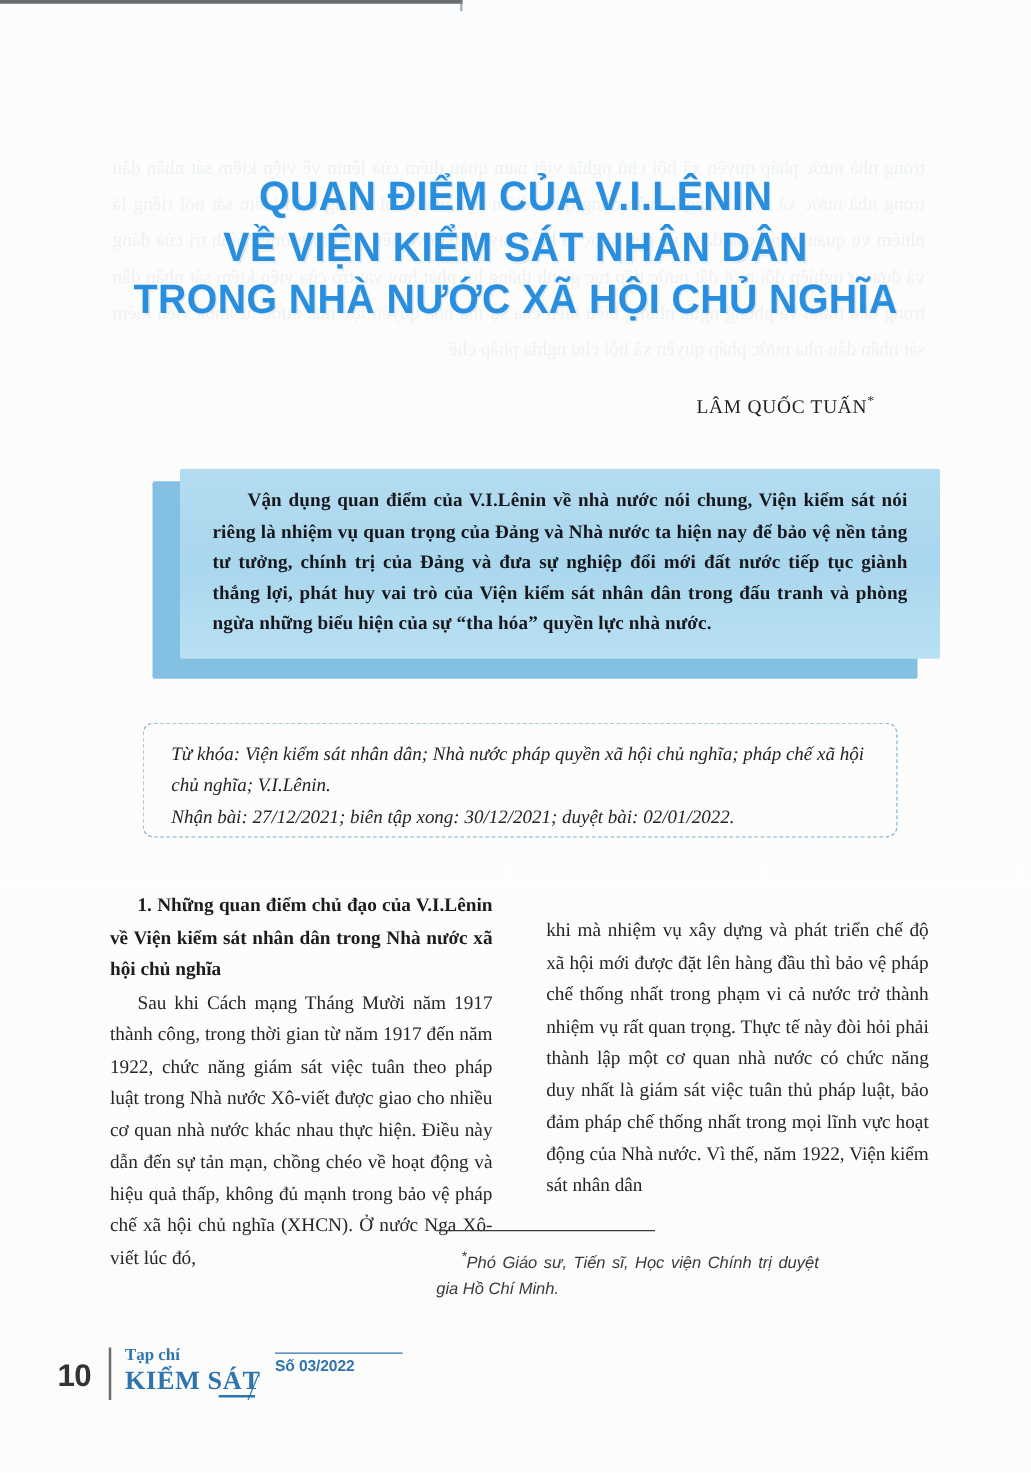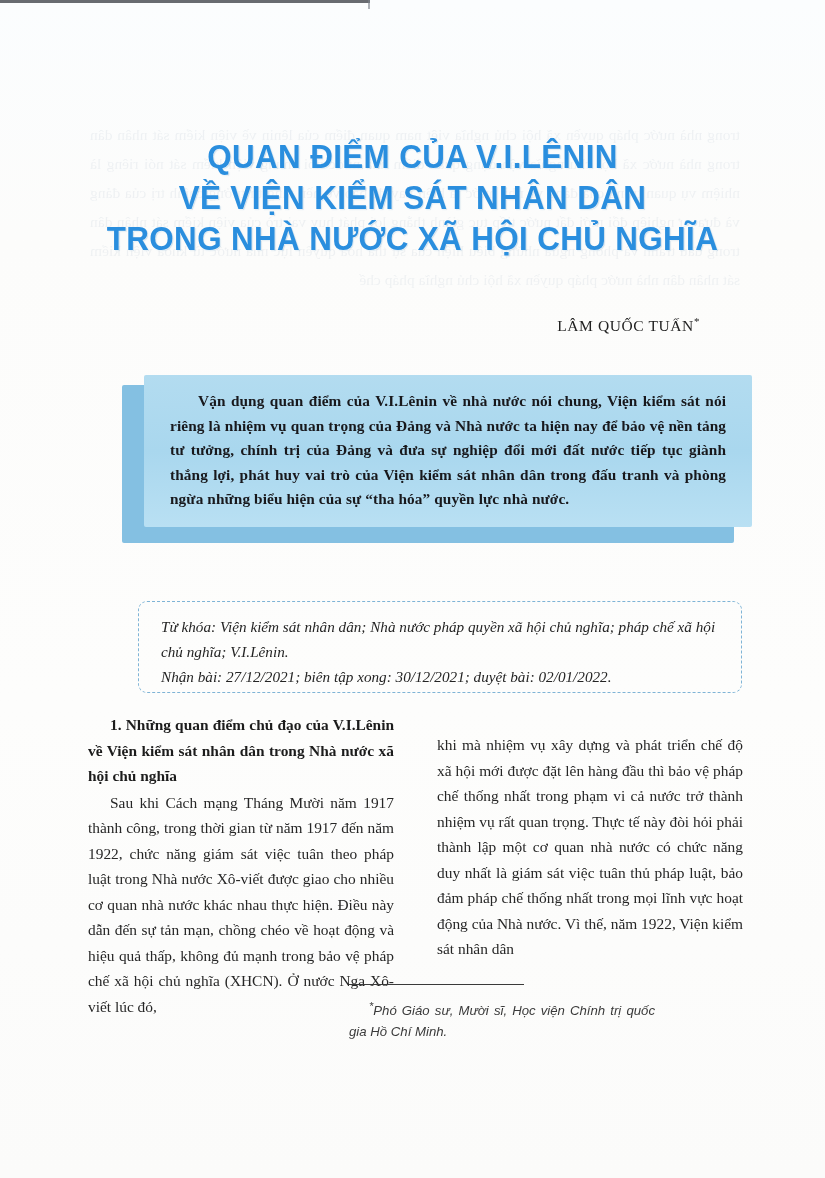--- a/index.html
+++ b/index.html
@@ -152,28 +152,27 @@
     color: #18181c;
     text-align: justify;
     text-indent: 28px;
     letter-spacing: .1px;
   }
 
   
   .kw-box {
     position: absolute;
     left: 114px;
-    top: 601px;
+    top: 578px;
     width: 604px;
     height: 92px;
     border: 1.6px dashed #7fb4d6;
     border-radius: 9px;
     box-sizing: border-box;
     padding: 12px 22px 8px 22px;
-    margin-left: 24px;
   }
   .kw-line {
     font-family: "Liberation Serif", serif;
     font-style: italic;
     font-size: 15.2px;
     line-height: 25px;
     color: #242424;
   }
 
   
@@ -351,15 +350,29 @@
     <div class="col col-left">
       <p class="sec-heading">1. Những quan điểm chủ đạo của V.I.Lênin về Viện kiểm sát nhân dân trong Nhà nước xã hội chủ nghĩa</p>
       <p class="body-p">Sau khi Cách mạng Tháng Mười năm 1917 thành công, trong thời gian từ năm 1917 đến năm 1922, chức năng giám sát việc tuân theo pháp luật trong Nhà nước Xô-viết được giao cho nhiều cơ quan nhà nước khác nhau thực hiện. Điều này dẫn đến sự tản mạn, chồng chéo về hoạt động và hiệu quả thấp, không đủ mạnh trong bảo vệ pháp chế xã hội chủ nghĩa (XHCN). Ở nước Nga Xô-viết lúc đó,</p>
     </div>
     <div class="col col-right">
       <p class="body-p">khi mà nhiệm vụ xây dựng và phát triển chế độ xã hội mới được đặt lên hàng đầu thì bảo vệ pháp chế thống nhất trong phạm vi cả nước trở thành nhiệm vụ rất quan trọng. Thực tế này đòi hỏi phải thành lập một cơ quan nhà nước có chức năng duy nhất là giám sát việc tuân thủ pháp luật, bảo đảm pháp chế thống nhất trong mọi lĩnh vực hoạt động của Nhà nước. Vì thế, năm 1922, Viện kiểm sát nhân dân</p>
     </div>
   </div>
 
   <div class="fn-rule"></div>
-  <div class="footnote"><sup>*</sup><span>Phó Giáo sư, Mười sĩ, Học viện Chính trị quốc gia Hồ Chí Minh.</span></div>
-
+  <div class="footnote"><sup>*</sup><span>Phó Giáo sư, Tiến sĩ, Học viện Chính trị duyệt gia Hồ Chí Minh.</span></div>
+
+  <div class="footer">
+    <div class="pg-num">10</div>
+    <div class="footer-div"></div>
+    <div class="mast">
+      <div class="mast-top">Tạp chí</div>
+      <div class="mast-main">KIỂM SÁT</div>
+    </div>
+    <div class="slash-tail"></div>
+    <div class="issue-slash"></div>
+    <div class="issue-wrap">
+      <div class="issue-rule"></div>
+      <div class="issue-text">Số 03/2022</div>
+    </div>
+  </div>
 </div>
 
 </body></html>

